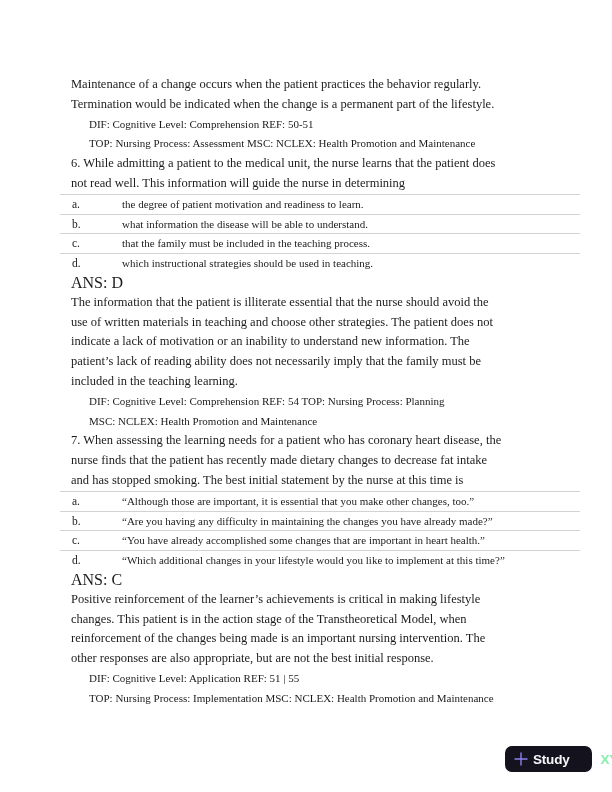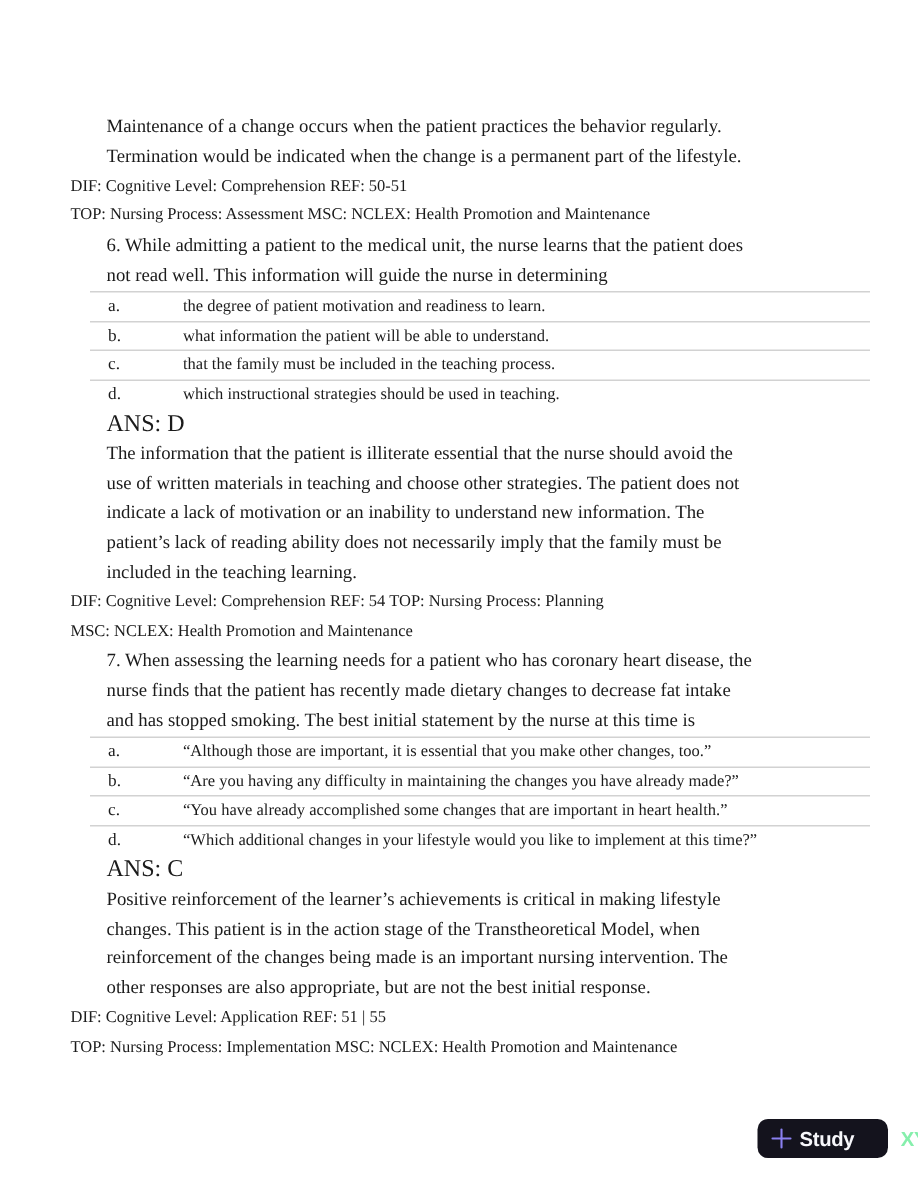--- a/index.html
+++ b/index.html
@@ -3,21 +3,21 @@
 <meta charset="utf-8">
 <style>
   html,body{margin:0;padding:0;}
   body{
     width:612px;height:792px;background:#ffffff;position:relative;overflow:hidden;
     font-family:"Liberation Serif", serif;color:#1b1b1b;
   }
   .content{position:absolute;left:0;top:75px;width:580px;}
   .line{margin:0;white-space:nowrap;line-height:19.8px;}
   .body-line{margin-left:71px;font-size:12.5px;}
-  .meta-line{margin-left:47px;font-size:11px;}
+  .meta-line{margin-left:89px;font-size:11px;}
   .ans-line{margin-left:71px;font-size:16px;}
   .opt-row{
     margin-left:60px;height:19.8px;box-sizing:border-box;
     border-top:1px solid #d2d2d2;display:flex;align-items:flex-start;
     line-height:18.4px;white-space:nowrap;
   }
   .opt-letter{box-sizing:border-box;width:62px;padding-left:12px;flex:none;font-size:11.5px;}
   .opt-text{font-size:11px;}
   .logo-badge{
     position:absolute;left:505px;top:746px;width:87px;height:26px;border-radius:7px;
@@ -39,21 +39,21 @@
 
   <div class="line body-line">6. While admitting a patient to the medical unit, the nurse learns that the patient does</div>
   <div class="line body-line">not read well. This information will guide the nurse in determining</div>
 
   <div class="opt-row">
     <span class="opt-letter">a.</span>
     <span class="opt-text">the degree of patient motivation and readiness to learn.</span>
   </div>
   <div class="opt-row">
     <span class="opt-letter">b.</span>
-    <span class="opt-text">what information the patient will be able to understand.</span>
+    <span class="opt-text">what information the disease will be able to understand.</span>
   </div>
   <div class="opt-row">
     <span class="opt-letter">c.</span>
     <span class="opt-text">that the family must be included in the teaching process.</span>
   </div>
   <div class="opt-row">
     <span class="opt-letter">d.</span>
     <span class="opt-text">which instructional strategies should be used in teaching.</span>
   </div>
 

